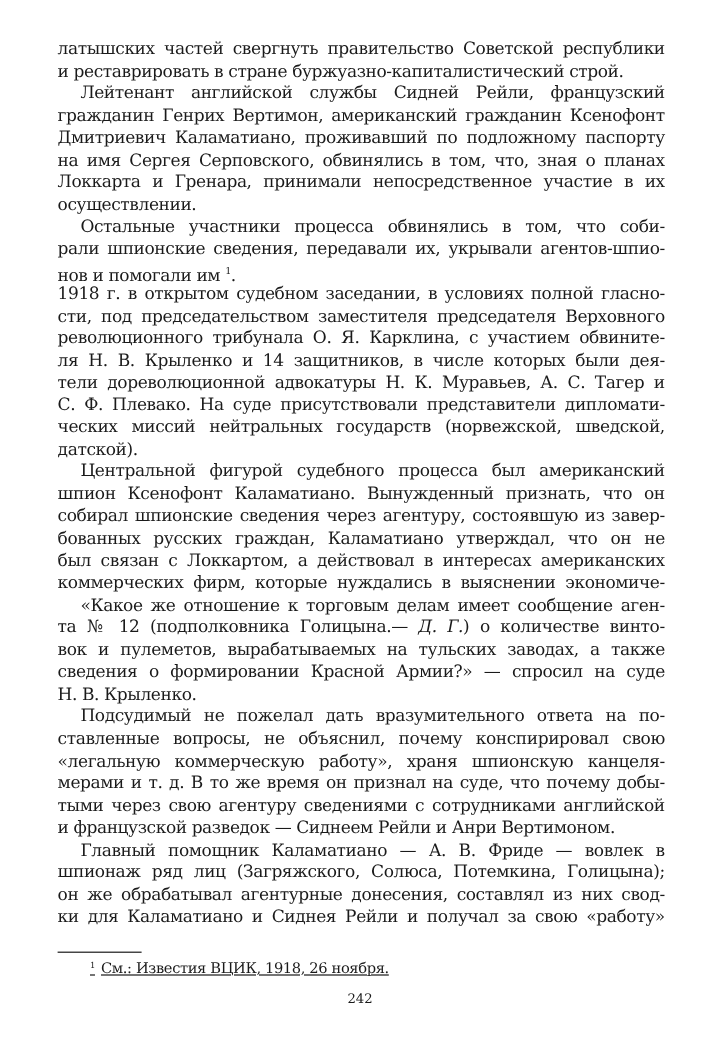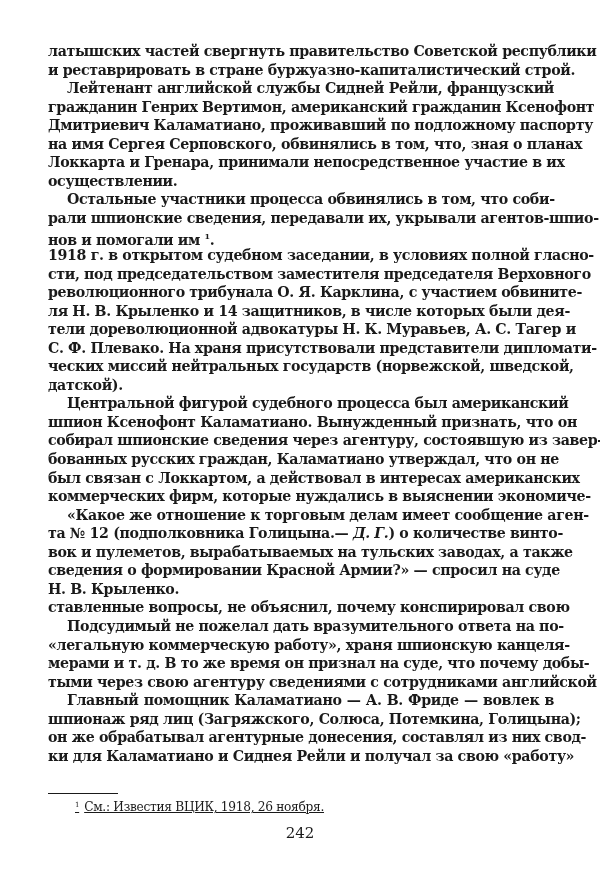--- a/index.html
+++ b/index.html
@@ -11,23 +11,22 @@
       width: 600px;
       height: 886px;
       position: relative;
       overflow: hidden;
       color: #1a1a1a;
       font-family: "DejaVu Serif", "Liberation Serif", serif;
     }
     .page {
       position: absolute;
       left: 48px;
-      top: 42px;
+      top: 32px;
       width: 506px;
-      font-weight: bold;
     }
     .line {
       display: block;
       height: 18.55px;
       line-height: 18.55px;
       font-size: 14.2px;
       white-space: nowrap;
       text-align: justify;
       text-align-last: justify;
       letter-spacing: -0.35px;
@@ -64,21 +63,21 @@
     .sup {
       font-size: 8px;
       vertical-align: 6px;
     }
     .page-number {
       position: absolute;
       left: 0;
       width: 600px;
       top: 825px;
       text-align: center;
-      font-size: 15px;
+      font-size: 11px;
       line-height: 16px;
     }
     i { font-style: italic; }
   </style>
 </head>
 <body>
 
 <div class="page">
   <span class="line">латышских частей свергнуть правительство Советской республики</span>
   <span class="line last">и реставрировать в стране буржуазно-капиталистический строй.</span>
@@ -89,39 +88,40 @@
   <span class="line">Локкарта и Гренара, принимали непосредственное участие в их</span>
   <span class="line last">осуществлении.</span>
   <span class="line indent">Остальные участники процесса обвинялись в том, что соби-</span>
   <span class="line">рали шпионские сведения, передавали их, укрывали агентов-шпио-</span>
   <span class="line last"><span>нов и помогали им</span> <span class="sup">1</span><span>.</span></span>
   <span class="line">1918 г. в открытом судебном заседании, в условиях полной гласно-</span>
   <span class="line">сти, под председательством заместителя председателя Верховного</span>
   <span class="line">революционного трибунала О. Я. Карклина, с участием обвините-</span>
   <span class="line">ля Н. В. Крыленко и 14 защитников, в числе которых были дея-</span>
   <span class="line">тели дореволюционной адвокатуры Н. К. Муравьев, А. С. Тагер и</span>
-  <span class="line">С. Ф. Плевако. На храня присутствовали представители дипломати-</span>
+  <span class="line">С. Ф. Плевако. На суде присутствовали представители дипломати-</span>
   <span class="line">ческих миссий нейтральных государств (норвежской, шведской,</span>
   <span class="line last">датской).</span>
   <span class="line indent">Центральной фигурой судебного процесса был американский</span>
   <span class="line">шпион Ксенофонт Каламатиано. Вынужденный признать, что он</span>
   <span class="line">собирал шпионские сведения через агентуру, состоявшую из завер-</span>
   <span class="line">бованных русских граждан, Каламатиано утверждал, что он не</span>
   <span class="line">был связан с Локкартом, а действовал в интересах американских</span>
   <span class="line">коммерческих фирм, которые нуждались в выяснении экономиче-</span>
   <span class="line indent">«Какое же отношение к торговым делам имеет сообщение аген-</span>
   <span class="line"><span>та № 12 (подполковника Голицына.—</span> <i>Д. Г.</i><span>) о количестве винто-</span></span>
   <span class="line">вок и пулеметов, вырабатываемых на тульских заводах, а также</span>
   <span class="line">сведения о формировании Красной Армии?» — спросил на суде</span>
   <span class="line last">Н. В. Крыленко.</span>
+  <span class="line indent">Подсудимый не пожелал дать вразумительного ответа на по-</span>
   <span class="line">ставленные вопросы, не объяснил, почему конспирировал свою</span>
-  <span class="line indent">Подсудимый не пожелал дать вразумительного ответа на по-</span>
   <span class="line">«легальную коммерческую работу», храня шпионскую канцеля-</span>
   <span class="line">мерами и т. д. В то же время он признал на суде, что почему добы-</span>
   <span class="line">тыми через свою агентуру сведениями с сотрудниками английской</span>
+  <span class="line last">и французской разведок — Сиднеем Рейли и Анри Вертимоном.</span>
   <span class="line indent">Главный помощник Каламатиано — А. В. Фриде — вовлек в</span>
   <span class="line">шпионаж ряд лиц (Загряжского, Солюса, Потемкина, Голицына);</span>
   <span class="line">он же обрабатывал агентурные донесения, составлял из них свод-</span>
   <span class="line">ки для Каламатиано и Сиднея Рейли и получал за свою «работу»</span>
 </div>
 
 <div class="footnote-rule"></div>
 <div class="footnote"><sup>1</sup><span>См.: Известия ВЦИК, 1918, 26 ноября.</span></div>
 
 <div class="page-number">242</div>

